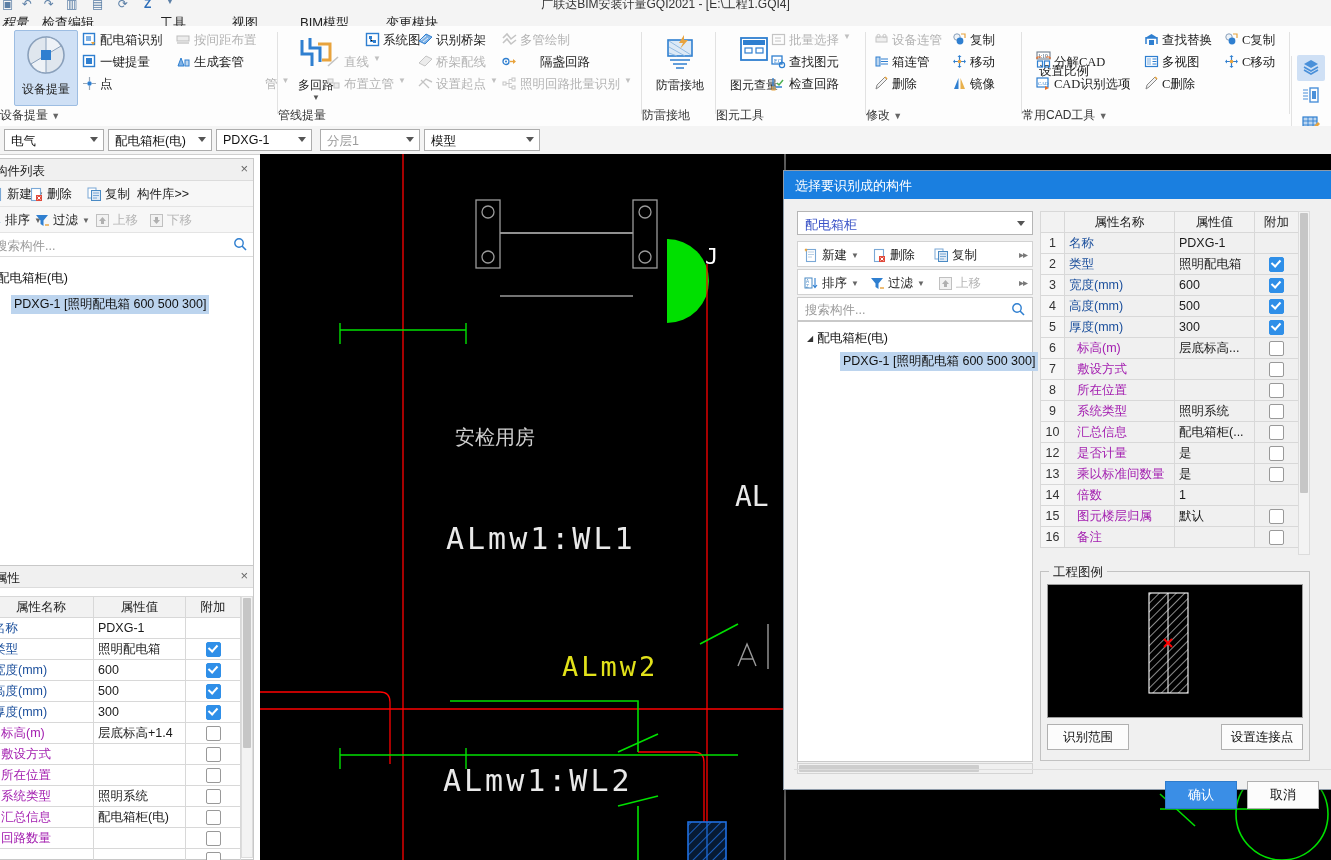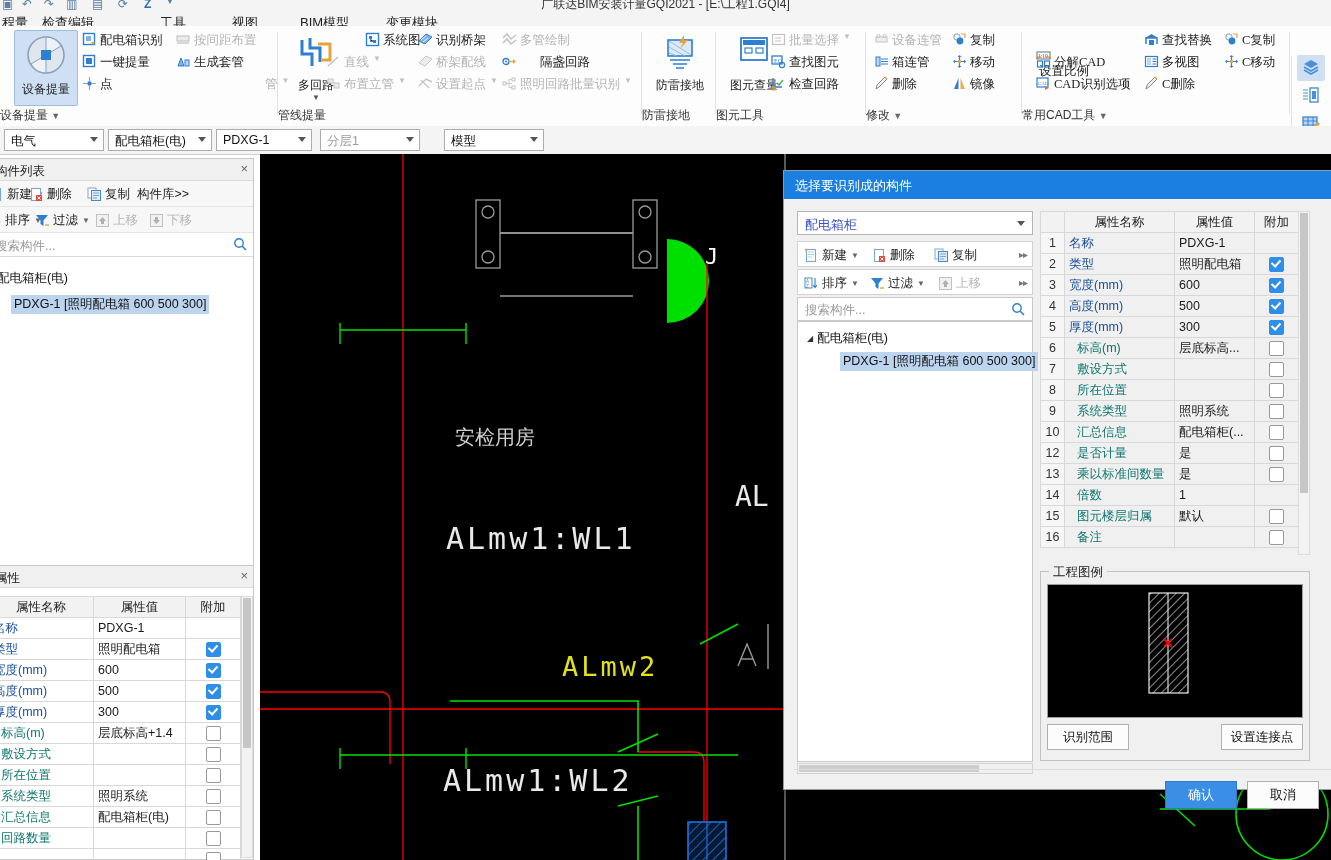--- a/index.html
+++ b/index.html
@@ -68,21 +68,21 @@
   .tree{position:absolute;left:0;background:#fff;width:100%;}
   .tnode{position:absolute;font-size:12.5px;color:#111;white-space:nowrap;cursor:default;}
   .tleaf{position:absolute;font-size:12.5px;color:#111;white-space:nowrap;background:#bcd4ee;padding:1px 3px;cursor:default;}
 
   
   .pgrid{position:absolute;border-collapse:collapse;table-layout:fixed;font-size:12.5px;}
   .pgrid th,.pgrid td{border:1px solid #d8d8d8;padding:0 4px;height:21px;box-sizing:border-box;overflow:hidden;white-space:nowrap;text-align:left;font-weight:normal;}
   .pgrid th{background:#f2f2f2;text-align:center;color:#222;}
   .pgrid td.idx{background:#f6f6f6;text-align:center;color:#333;}
   .pgrid td.nm{color:#1b4f9c;}
-  .pgrid td.nm.plain{color:#0f766e;padding-left:12px;}
+  .pgrid td.nm.plain{color:#a21caf;padding-left:12px;}
   .pgrid td.ck{text-align:center;}
   .cb{display:inline-block;width:13px;height:13px;border:1px solid #999;border-radius:2px;background:#fff;vertical-align:middle;position:relative;}
   .cb.on{background:#2f8fe8;border-color:#2f8fe8;}
   .cb.on:after{content:"";position:absolute;left:3px;top:0px;width:4px;height:7px;border:solid #fff;border-width:0 2px 2px 0;transform:rotate(42deg);}
 
   
   .canvas{position:absolute;left:260px;top:154px;width:1071px;height:706px;background:#000;overflow:hidden;}
   .canvas svg{display:block;}
 
   
@@ -132,21 +132,21 @@
     <span class="qi" style="left:22px;">↶</span>
     <span class="qi" style="left:44px;">↷</span>
     <span class="qi" style="left:66px;">▥</span>
     <span class="qi" style="left:92px;">▤</span>
     <span class="qi" style="left:118px;">⟳</span>
     <span class="qi" style="left:144px;color:#2b6cb8;font-weight:bold;">Z</span>
     <span class="qi" style="left:166px;font-size:8px;">▼</span>
   </div>
 
   <div class="menubar">
-    <div class="mi" style="left:2px;">程量</div>
+    <div class="mi" style="left:2px;font-style:italic;">程量</div>
     <div class="mi" style="left:42px;">检查编辑</div>
     <div class="mi" style="left:160px;">工具</div>
     <div class="mi" style="left:232px;">视图</div>
     <div class="mi" style="left:300px;">BIM模型</div>
     <div class="mi" style="left:386px;">变更模块</div>
   </div>
 
   <div class="ribbon">
 
     <div class="rgroup" style="left:0;width:278px;">
@@ -578,21 +578,21 @@
       <div class="carw"></div>
     </div>
     <div class="combo" style="left:216px;width:96px;">
       <div class="ctx">PDXG-1</div>
       <div class="carw"></div>
     </div>
     <div class="combo dim" style="left:320px;width:100px;">
       <div class="ctx">分层1</div>
       <div class="carw"></div>
     </div>
-    <div class="combo" style="left:444px;width:100px;">
+    <div class="combo" style="left:424px;width:116px;">
       <div class="ctx">模型</div>
       <div class="carw"></div>
     </div>
   </div>
 
   <div class="canvas">
     <svg width="1071" height="706" viewBox="0 0 1071 706">
       <rect x="0" y="0" width="1071" height="706" fill="#000"></rect>
 
       <g stroke="#9a9a9a" stroke-width="1.3" fill="none">

